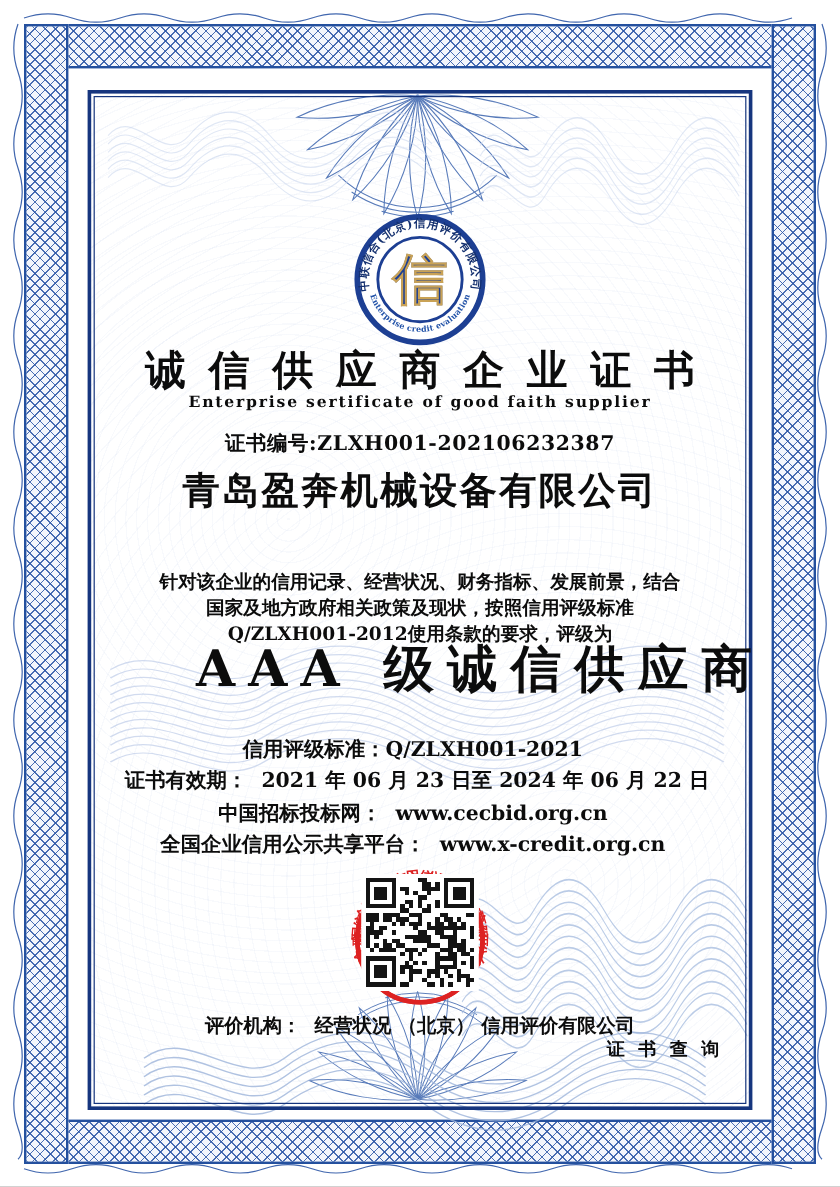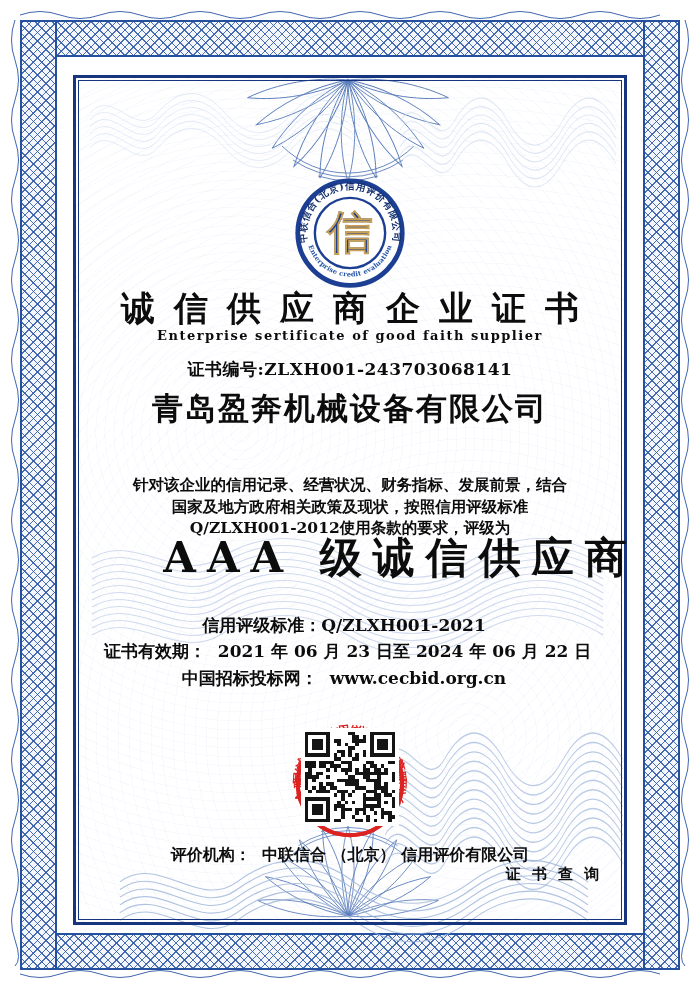--- a/index.html
+++ b/index.html
@@ -140,35 +140,36 @@
         </text>
         <text font-size="7" font-weight="bold" fill="#2353a8">
           <textPath href="#logoBotArc" startOffset="2" textLength="116">Enterprise credit evaluation</textPath>
         </text>
         <text x="60" y="76" text-anchor="middle" font-size="48" font-weight="bold" fill="#1d3f93" stroke="#c9a256" stroke-width="0.4">信</text>
       </svg>
     </div>
 
     <div class="title">诚信供应商企业证书</div>
     <div class="subtitle">Enterprise sertificate of good faith supplier</div>
-    <div class="certno">证书编号:ZLXH001-243703068141</div>
+    <div class="certno">证书编号:ZLXH001-202106232387</div>
     <div class="company">青岛盈奔机械设备有限公司</div>
 
     <div class="bodytext">
       <div>针对该企业的信用记录、经营状况、财务指标、发展前景，结合</div>
       <div>国家及地方政府相关政策及现状，按照信用评级标准</div>
       <div>Q/ZLXH001-2012使用条款的要求，评级为</div>
     </div>
 
     <div class="rating">AAA 级诚信供应商</div>
 
     <div class="info">
       <div class="info-row"><span>信用评级标准：</span><span>Q/ZLXH001-2021</span></div>
       <div class="info-row"><span>证书有效期：  </span><span>2021 年 06 月 23 日至 2024 年 06 月 22 日</span></div>
       <div class="info-row"><span>中国招标投标网：  </span><span>www.cecbid.org.cn</span></div>
+      <div class="info-row"><span>全国企业信用公示共享平台：  </span><span>www.x-credit.org.cn</span></div>
     </div>
 
     <div class="seal seal-left">
       <svg width="116" height="120" viewBox="0 0 120 124">
         <defs>
             <path id="sealArcL" d="M 15,80 A 49,49 0 1 1 105,80"></path>
           </defs>
         <circle cx="60" cy="62" r="54" fill="none" stroke="#dd2222" stroke-width="4"></circle>
         <polygon points="60,43 65.2,56.9 80,57.5 68.4,66.7 72.3,81 60,72.8 47.7,81 51.6,66.7 40,57.5 54.8,56.9" fill="#dd2222"></polygon>
         <text font-size="12" font-weight="bold" fill="#dd2222">
@@ -409,16 +410,16 @@
             <rect x="19" y="1" width="5" height="5" fill="#ffffff"></rect>
             <rect x="20" y="2" width="3" height="3"></rect>
             <rect x="0" y="18" width="7" height="7"></rect>
             <rect x="1" y="19" width="5" height="5" fill="#ffffff"></rect>
             <rect x="2" y="20" width="3" height="3"></rect>
           </g>
       </svg>
     </div>
     <div class="qr-caption">证 书 查 询</div>
 
-    <div class="agency">评价机构：  中联信合 （北京） 信用评价有限公司</div>
+    <div class="agency">评价机构：  经营状况 （北京） 信用评价有限公司</div>
 
   </div>
 </div>
 
 </body></html>

